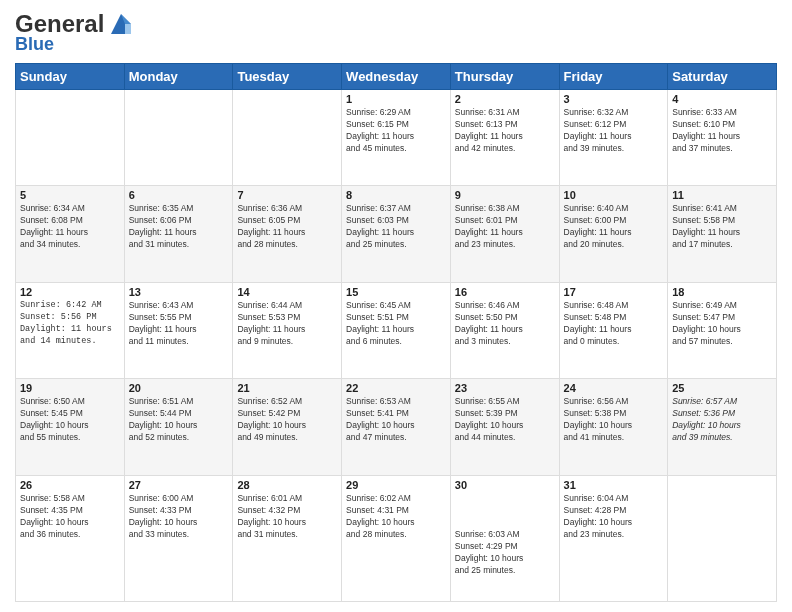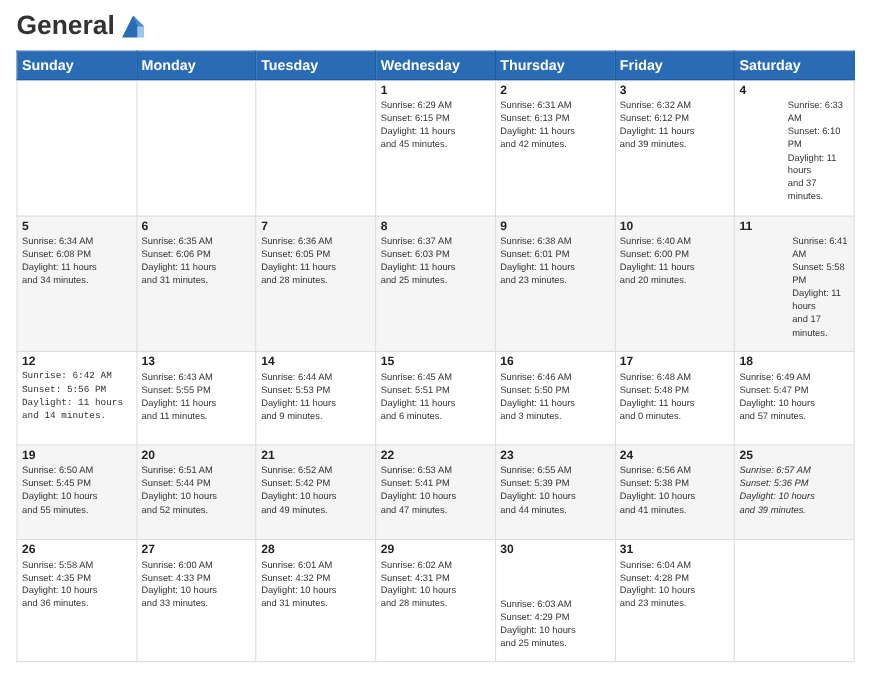--- a/index.html
+++ b/index.html
@@ -97,20 +97,21 @@
   <div class="header">
     <div class="logo">
       <div>
         <div style="display:flex; align-items:center;">
           <span style="font-size:24px; font-weight:bold; color:#333;">General</span>
           <svg class="logo-icon" viewBox="0 0 28 28">
             <polygon points="4,24 14,4 24,14 18,14 18,24" fill="#2a6bb5"></polygon>
             <polygon points="14,4 24,14 24,24 18,24 18,14" fill="#5aa0e0" opacity="0.6"></polygon>
           </svg>
         </div>
+        <span style="font-size:18px; font-weight:bold; color:#2a6bb5; display:block; margin-top:-4px;">Blue</span>
       </div>
     </div>
     <div class="title-block">
       <div class="month-title"></div>
       <div class="location"></div>
     </div>
   </div>
 
   <table class="calendar">
     <thead>
@@ -145,21 +146,21 @@
           </td>
           <td>
             <span class="day-number">3</span>
             <div class="day-info" style="white-space: pre-line;">Sunrise: 6:32 AM
 Sunset: 6:12 PM
 Daylight: 11 hours
 and 39 minutes.</div>
           </td>
           <td>
             <span class="day-number">4</span>
-            <div class="day-info" style="white-space: pre-line; margin-left: 44px;">Sunrise: 6:33 AM
+            <div class="day-info" style="white-space: pre-line;">Sunrise: 6:33 AM
 Sunset: 6:10 PM
 Daylight: 11 hours
 and 37 minutes.</div>
           </td>
         </tr>
         <tr>
           <td>
             <span class="day-number">5</span>
             <div class="day-info" style="white-space: pre-line;">Sunrise: 6:34 AM
 Sunset: 6:08 PM
@@ -196,21 +197,21 @@
           </td>
           <td>
             <span class="day-number">10</span>
             <div class="day-info" style="white-space: pre-line;">Sunrise: 6:40 AM
 Sunset: 6:00 PM
 Daylight: 11 hours
 and 20 minutes.</div>
           </td>
           <td>
             <span class="day-number">11</span>
-            <div class="day-info" style="white-space: pre-line; margin-left: 48px;">Sunrise: 6:41 AM
+            <div class="day-info" style="white-space: pre-line;">Sunrise: 6:41 AM
 Sunset: 5:58 PM
 Daylight: 11 hours
 and 17 minutes.</div>
           </td>
         </tr>
         <tr>
           <td>
             <span class="day-number">12</span>
             <div class="day-info" style="white-space: pre-line; font-family: Liberation Mono, monospace;">Sunrise: 6:42 AM
 Sunset: 5:56 PM

